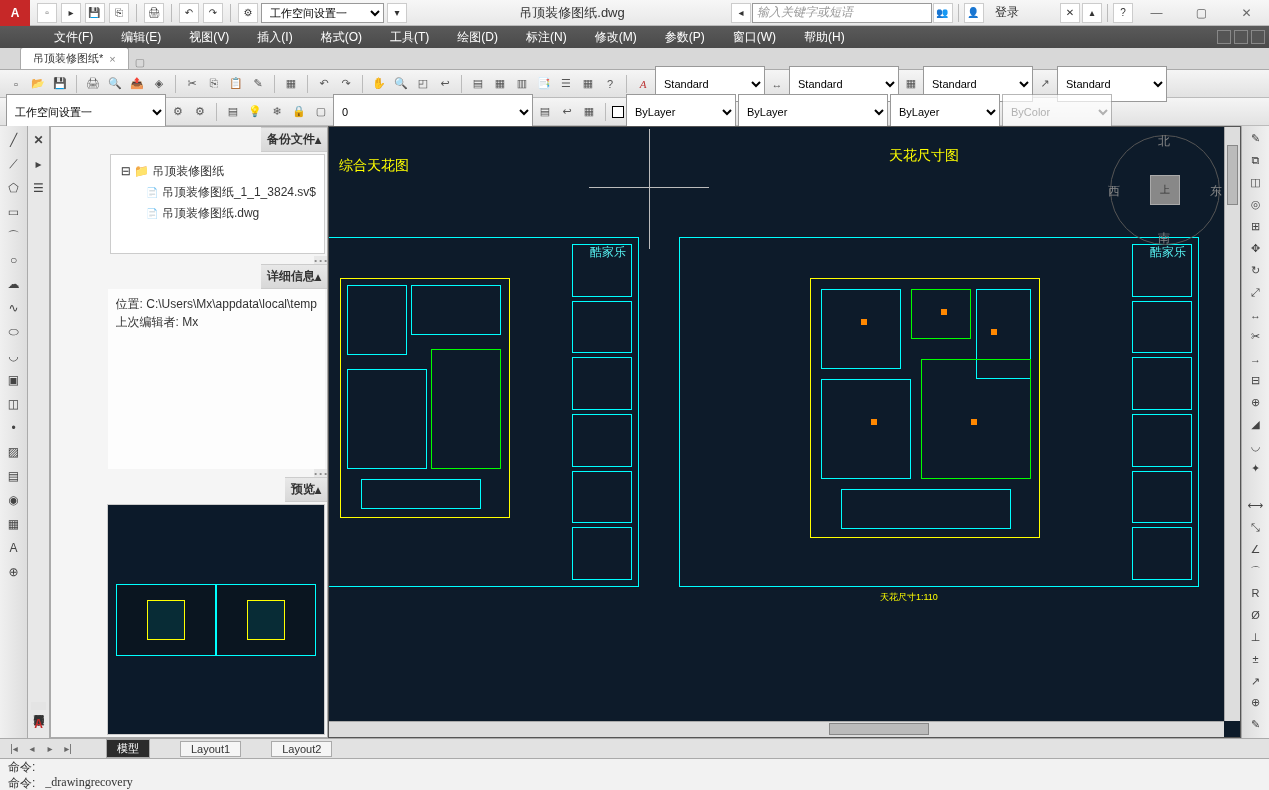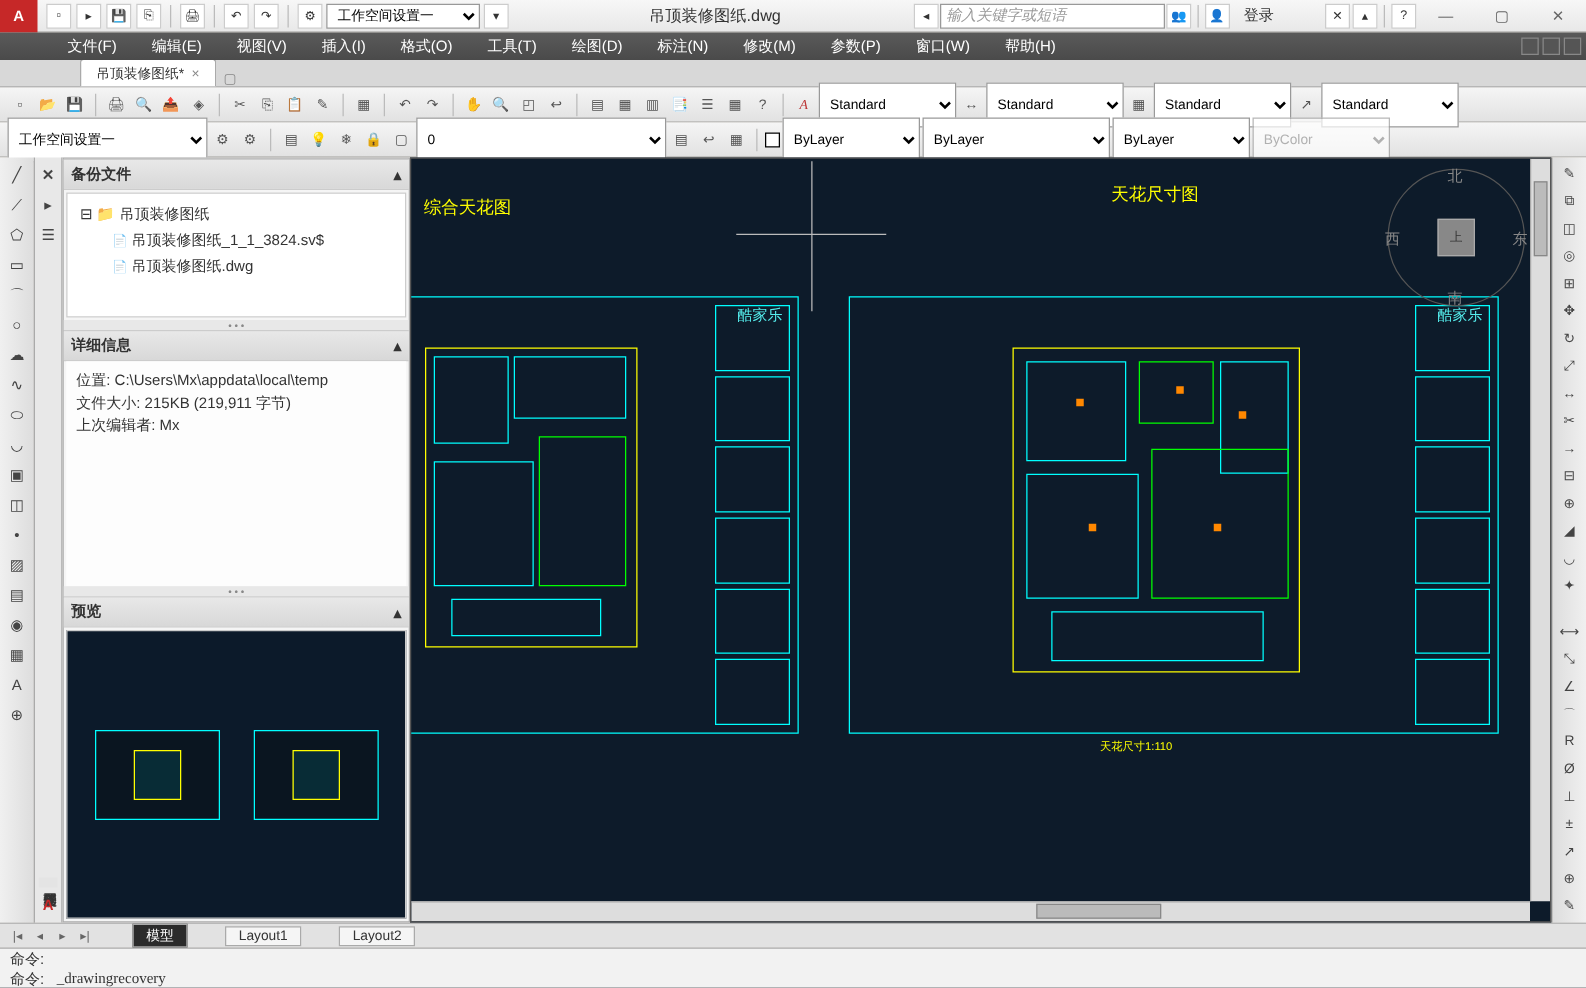--- a/index.html
+++ b/index.html
@@ -12,32 +12,32 @@
 .title-center { flex: 1; text-align: center; font-size: 13px; }
 .search-box { width: 180px; height: 20px; border: 1px solid #999; padding: 0 4px; background: #fff; font-style: italic; color: #999; display: flex; align-items: center; }
 .login-btn { padding: 0 10px; font-size: 12px; }
 .win-btns { margin-left: auto; display: flex; }
 .win-btns div { width: 45px; height: 26px; display: flex; align-items: center; justify-content: center; cursor: pointer; color: #666; }
 .menubar { height: 22px; background: linear-gradient(#5a5a5a,#4a4a4a); display: flex; align-items: center; padding: 0 40px; color: #fff; font-size: 12px; position: relative; }
 .menubar span { padding: 0 14px; cursor: pointer; }
 .menubar .mdi { position: absolute; right: 4px; display: flex; gap: 3px; }
 .menubar .mdi div { width: 14px; height: 14px; border: 1px solid #888; background: #555; cursor: pointer; }
 .doc-tabs { height: 22px; background: #d8d8d8; display: flex; align-items: flex-end; padding: 0 20px; border-bottom: 1px solid #aaa; }
-.doc-tab { padding: 3px 12px; background: #fff; border: 1px solid #aaa; border-bottom: none; font-size: 11px; border-radius: 3px 3px 0 0; display: flex; align-items: center; gap: 6px; margin-left: 44px; }
+.doc-tab { padding: 3px 12px; background: #fff; border: 1px solid #aaa; border-bottom: none; font-size: 11px; border-radius: 3px 3px 0 0; display: flex; align-items: center; gap: 6px; }
 .doc-tab .x { color: #888; cursor: pointer; }
 .toolbar-row { height: 28px; background: linear-gradient(#f5f5f5,#e2e2e2); border-bottom: 1px solid #bbb; display: flex; align-items: center; padding: 0 6px; gap: 2px; }
 .toolbar-row .tico { width: 20px; height: 20px; border: 1px solid transparent; display: inline-flex; align-items: center; justify-content: center; cursor: pointer; font-size: 11px; color: #555; }
 .std-sel { height: 36px; min-width: 110px; border: 1px solid #999; background: #fff; font-size: 11px; padding: 0 15px 0 4px; }
 .main-area { display: flex; height: 612px; background: #d4d0c8; }
 .left-tools { width: 28px; background: linear-gradient(90deg,#f0f0f0,#ddd); border-right: 1px solid #aaa; display: flex; flex-direction: column; align-items: center; padding: 4px 0; gap: 4px; }
 .left-tools .lt { width: 20px; height: 20px; cursor: pointer; display: flex; align-items: center; justify-content: center; font-size: 12px; color: #444; }
 .left-tools.inner { width: 22px; background: #e8e8e8; }
 .panel-area { width: 278px; display: flex; }
 .panel-title-vert { width: 20px; background: #e4e4e4; border-right: 1px solid #aaa; writing-mode: vertical-rl; text-align: center; font-size: 11px; padding: 4px 0; display: flex; align-items: center; justify-content: center; }
-.recovery-panel { flex: 1; background: #f5f5f5; border: 1px solid #aaa; display: flex; flex-direction: column; }
+.recovery-panel { flex: 1; background: #f5f5f5; border: 1px solid #aaa; display: flex; flex-direction: column; align-items: flex-end; }
 .rp-section-hdr { background: linear-gradient(#e8e8e8,#d8d8d8); padding: 3px 6px; font-size: 12px; font-weight: bold; display: flex; justify-content: space-between; align-items: center; border-top: 1px solid #ccc; border-bottom: 1px solid #ccc; }
 .rp-tree { padding: 6px 8px; font-size: 12px; flex: 0 0 100px; background: #fff; border: 1px solid #ccc; margin: 2px; }
 .rp-tree .node { padding: 2px 0 2px 14px; cursor: pointer; }
 .rp-tree .node.root { padding-left: 2px; }
 .rp-tree .root::before { content: "⊟ 📁 "; }
 .rp-tree .leaf::before { content: "📄 "; font-size: 10px; }
 .rp-grip { height: 8px; background: #e8e8e8; text-align: center; font-size: 8px; color: #888; cursor: ns-resize; }
 .rp-details { padding: 6px 8px; font-size: 12px; line-height: 1.5; flex: 0 0 180px; background: #fdfdfd; margin: 0 2px; }
 .rp-details div { white-space: nowrap; overflow: hidden; }
 .rp-preview { flex: 1; background: #0c1a2a; margin: 2px; border: 1px solid #ccc; display: flex; align-items: center; justify-content: space-around; padding: 8px; }
@@ -245,21 +245,20 @@
         <div class="node leaf" style="padding-left:28px"><span>吊顶装修图纸_1_1_3824.sv$</span></div>
         <div class="node leaf" style="padding-left:28px"><span>吊顶装修图纸.dwg</span></div>
       </div>
       <div class="rp-grip">• • •</div>
       <div class="rp-section-hdr">
         <span>详细信息</span>
           <span>▴</span>
       </div>
       <div class="rp-details">
         <div><span>位置:</span> <span>C:\Users\Mx\appdata\local\temp</span></div>
-        <div><span>文件大小:</span> <span>215KB (219,911 字节)</span></div>
         <div><span>上次编辑者:</span> <span>Mx</span></div>
       </div>
       <div class="rp-grip">• • •</div>
       <div class="rp-section-hdr">
         <span>预览</span>
           <span>▴</span>
       </div>
       <div class="rp-preview">
         <div class="thumb">
             <div class="thumb-inner"></div>

